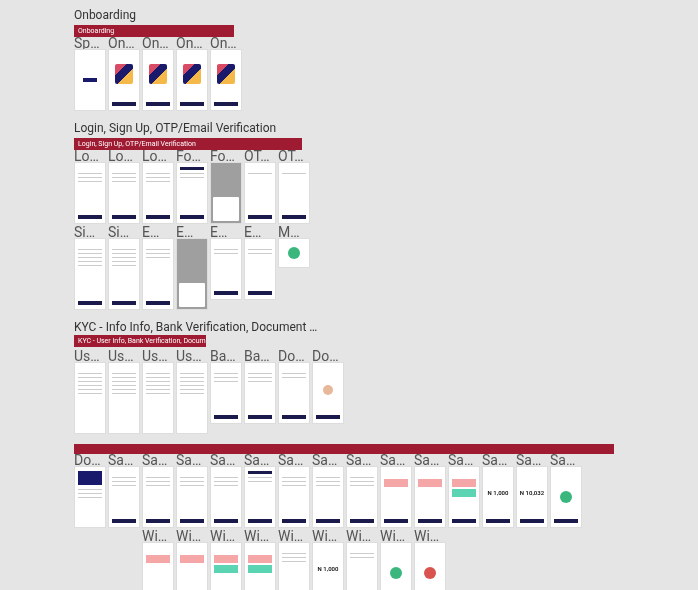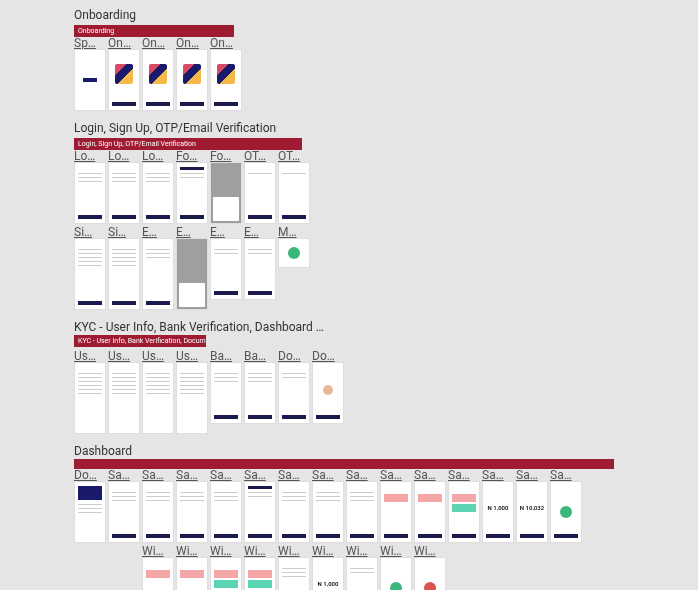--- a/index.html
+++ b/index.html
@@ -31,28 +31,27 @@
     flex-wrap: nowrap;
     gap: 2px;
     margin-bottom: 2px;
   }
   .frame {
     width: 32px;
     display: flex;
     flex-direction: column;
   }
   .frame-label {
-    font-size: 12px;
+    font-size: 14px;
     color: #555;
     white-space: nowrap;
     overflow: hidden;
     text-overflow: ellipsis;
     height: 12px;
     line-height: 12px;
-    text-decoration: underline;
   }
   .thumb {
     width: 32px;
     height: 62px;
     background: #fff;
     border: 1px solid #ddd;
     position: relative;
     overflow: hidden;
   }
   .thumb.tall { height: 72px; }
@@ -311,21 +310,21 @@
     <div class="frame">
         <div class="frame-label">M…</div>
         <div class="thumb" style="height:30px">
           <div class="check" style="top:8px"></div>
         </div>
       </div>
   </div>
 </div>
 
 <div class="section">
-  <div class="section-title">KYC - User Info, Bank Verification, Dashboard …</div>
+  <div class="section-title">KYC - Info Info, Bank Verification, Document …</div>
   <div class="section-header" style="width:132px; overflow:hidden; white-space:nowrap;">KYC - User Info, Bank Verification, Document Verification</div>
   <div class="row">
     <div class="frame">
         <div class="frame-label">Us…</div>
         <div class="thumb tall">
           <div class="lines">
             <span></span>
             <span></span>
             <span></span>
             <span></span>
@@ -409,21 +408,20 @@
         <div class="frame-label">Do…</div>
         <div class="thumb">
           <div class="avatar"></div>
           <div class="bar-bot"></div>
         </div>
       </div>
   </div>
 </div>
 
 <div class="section">
-  <div class="section-title">Dashboard</div>
   <div class="header-bar" style="width:540px"></div>
   <div class="row">
     <div class="frame">
         <div class="frame-label">Do…</div>
         <div class="thumb">
           <div class="dash-top"></div>
           <div class="lines" style="top:22px">
             <span></span>
             <span></span>
             <span></span>

